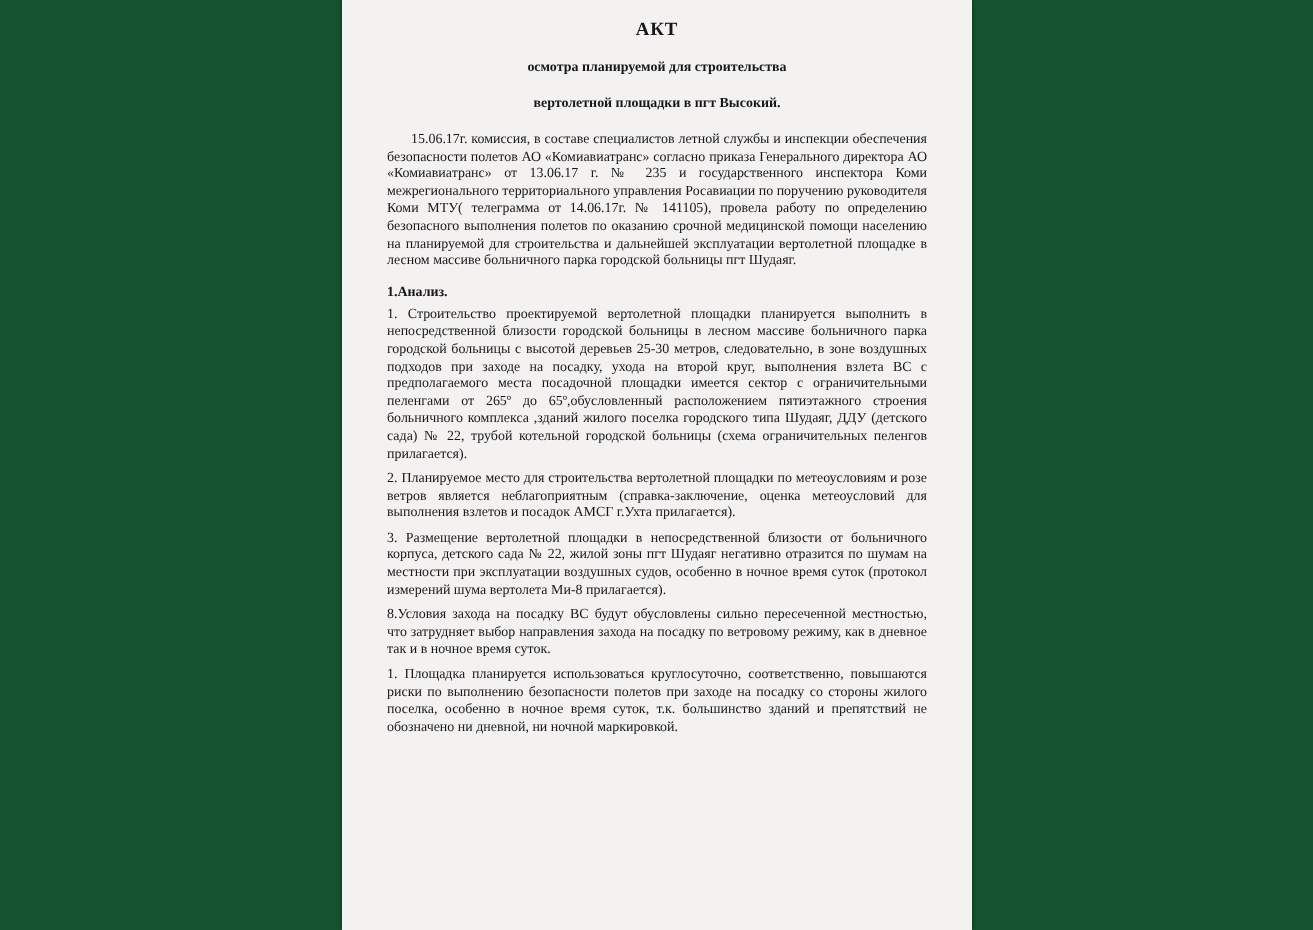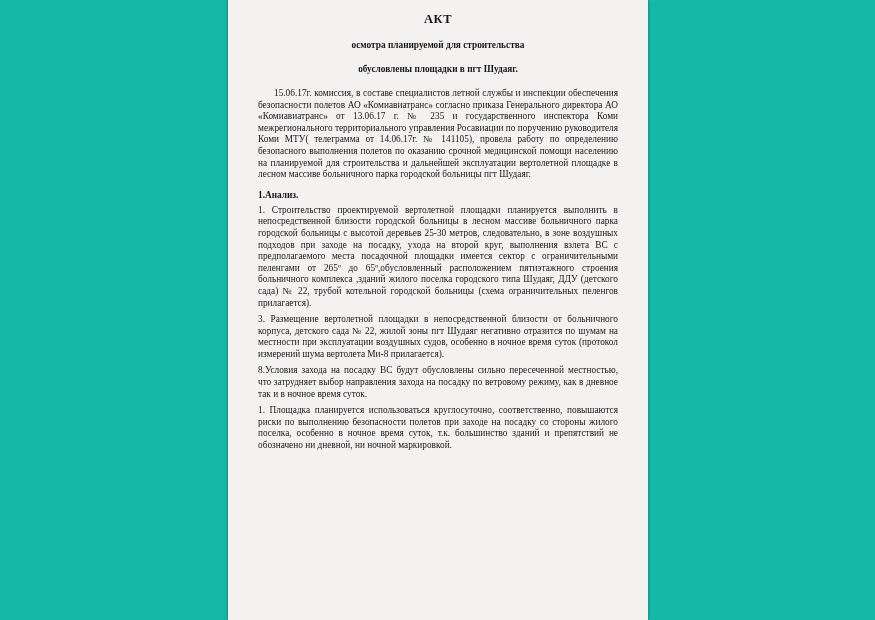--- a/index.html
+++ b/index.html
@@ -10,21 +10,21 @@
   body {
     width: 875px;
     height: 620px;
     overflow: hidden;
     font-family: "Liberation Serif", serif;
   }
   #page {
     position: relative;
     width: 875px;
     height: 620px;
-    background: #14b8a6;
+    background: #14532d;
   }
   .paper {
     position: absolute;
     left: 228px;
     top: 0;
     width: 420px;
     height: 620px;
     background: #f3f2f0;
     box-shadow: 0 0 3px rgba(0,0,0,0.4);
     padding: 0 0 0 0;
@@ -74,27 +74,28 @@
 <body>
 
 <div id="page">
   <div class="paper">
     <div class="paper-inner">
 
       <div class="doc-title">АКТ</div>
 
       <div class="doc-subtitle">
         <div>осмотра планируемой для строительства</div>
-        <div>обусловлены площадки в пгт Шудаяг.</div>
+        <div>вертолетной площадки в пгт Высокий.</div>
       </div>
 
       <p class="body-par par-gap-top first-indent">15.06.17г. комиссия, в составе  специалистов летной службы и инспекции обеспечения безопасности полетов АО «Комиавиатранс» согласно приказа Генерального директора АО «Комиавиатранс» от 13.06.17 г. № 235 и государственного инспектора Коми межрегионального территориального управления Росавиации по поручению руководителя Коми МТУ( телеграмма от 14.06.17г. № 141105), провела  работу по определению безопасного выполнения полетов по оказанию срочной медицинской помощи населению на планируемой для строительства и дальнейшей эксплуатации вертолетной площадке в лесном массиве больничного парка городской больницы пгт Шудаяг.</p>
 
       <div class="section-head">1.Анализ.</div>
 
       <p class="body-par numbered">1.  Строительство проектируемой вертолетной площадки планируется выполнить в непосредственной близости городской больницы в лесном массиве больничного парка городской больницы с высотой деревьев 25-30 метров,  следовательно,  в зоне воздушных подходов при заходе на посадку, ухода на второй круг, выполнения взлета ВС с предполагаемого места  посадочной  площадки  имеется  сектор  с  ограничительными пеленгами от 265º до 65º,обусловленный расположением пятиэтажного строения больничного комплекса ,зданий жилого поселка городского типа Шудаяг, ДДУ (детского сада) № 22, трубой котельной городской больницы (схема ограничительных пеленгов прилагается).</p>
+      <p class="body-par numbered">2.  Планируемое  место  для  строительства  вертолетной  площадки  по метеоусловиям  и  розе  ветров  является  неблагоприятным  (справка-заключение,  оценка метеоусловий  для выполнения взлетов  и  посадок АМСГ г.Ухта прилагается).</p>
       <p class="body-par numbered">3. Размещение вертолетной площадки в непосредственной близости от больничного  корпуса,  детского  сада  № 22,  жилой  зоны  пгт  Шудаяг негативно отразится по шумам на местности при эксплуатации воздушных судов,  особенно  в  ночное  время  суток  (протокол  измерений  шума вертолета Ми-8 прилагается).</p>
       <p class="body-par numbered">8.Условия захода на посадку ВС будут обусловлены сильно пересеченной местностью,  что  затрудняет  выбор  направления  захода  на  посадку  по ветровому режиму, как в дневное так и в ночное время суток.</p>
       <p class="body-par numbered">1.  Площадка  планируется  использоваться  круглосуточно,  соответственно, повышаются  риски  по  выполнению  безопасности  полетов  при  заходе  на посадку со стороны жилого поселка, особенно в ночное время суток, т.к. большинство зданий и препятствий не обозначено ни дневной, ни ночной маркировкой.</p>
 
     </div>
   </div>
 </div>
 
 </body></html>

